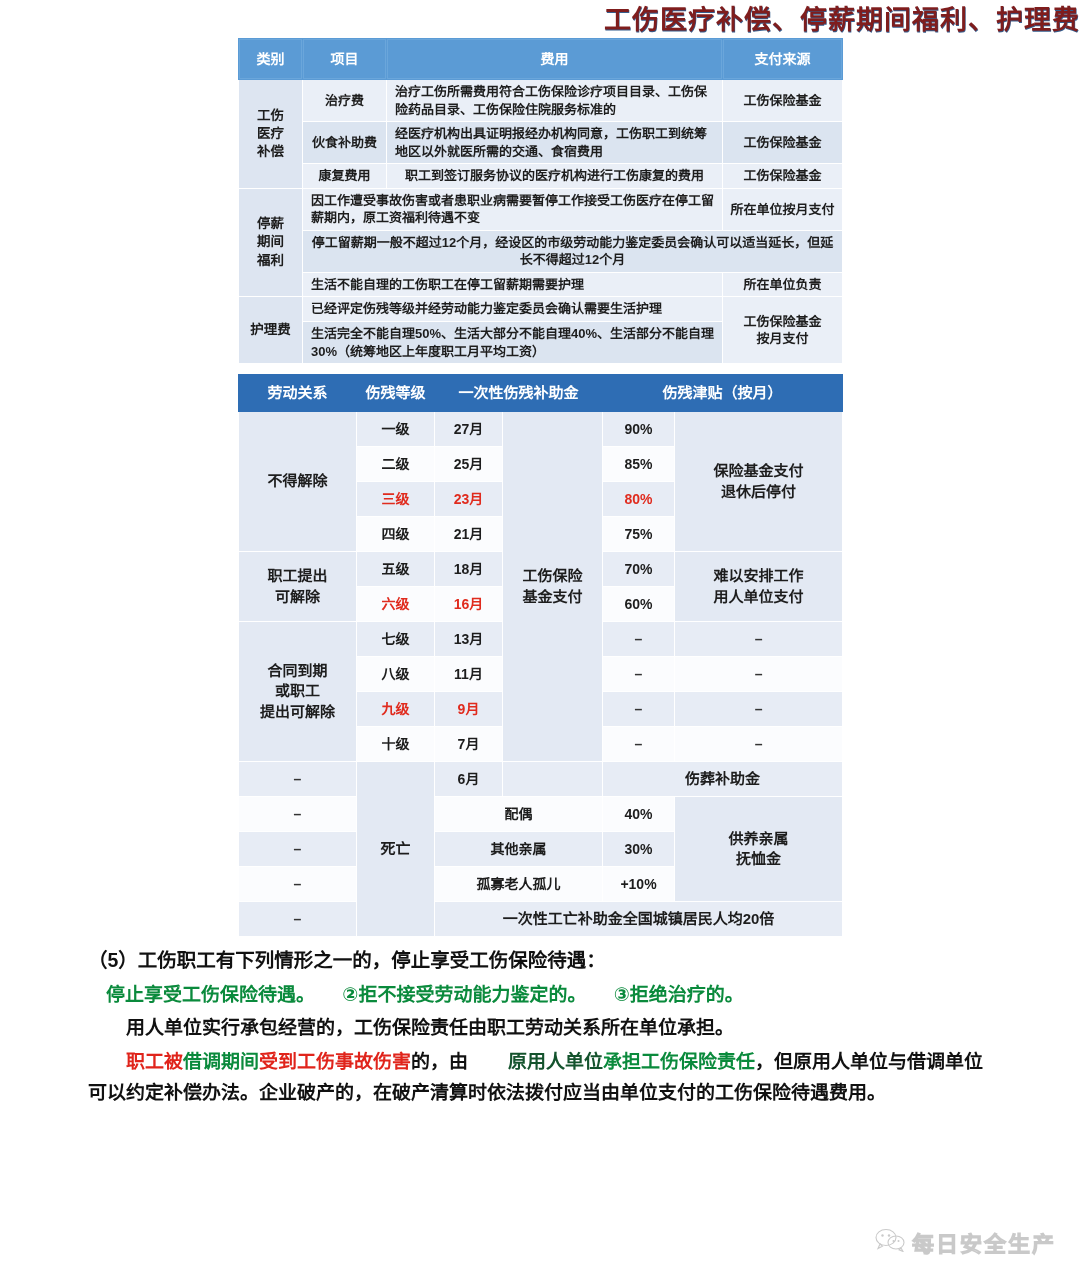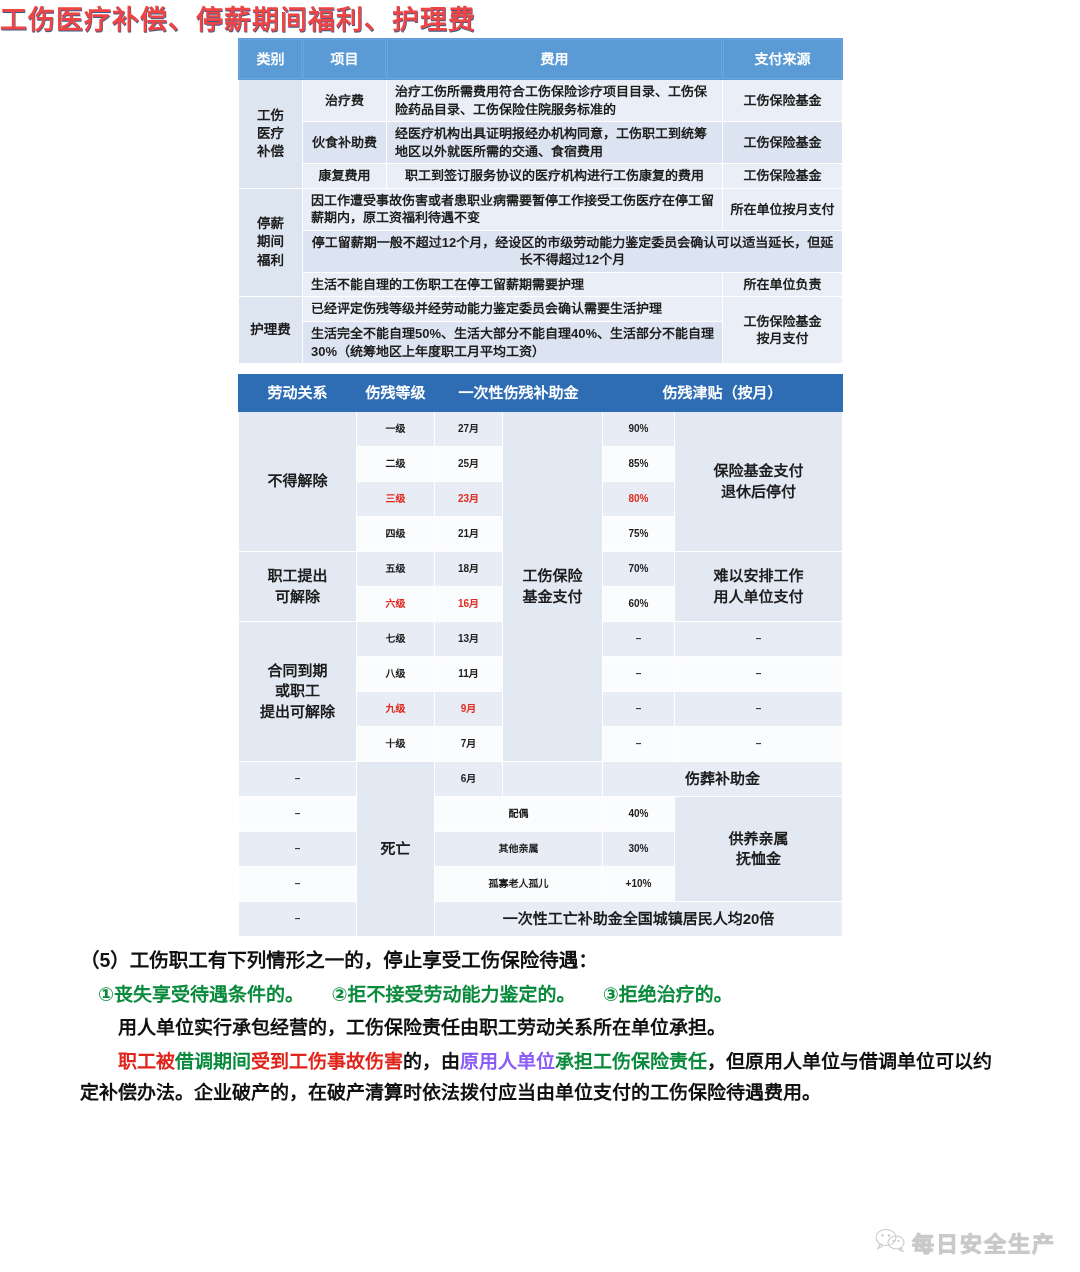--- a/index.html
+++ b/index.html
@@ -12,25 +12,25 @@
     height: 1272px;
     background: #ffffff;
     font-family: "Liberation Sans", "DejaVu Sans", sans-serif;
     color: #1a1a1a;
     position: relative;
     overflow: hidden;
   }
 
   
   #doc-title {
-    text-align: left;
+    text-align: right;
     font-size: 27px;
     font-weight: bold;
     letter-spacing: 1px;
-    color: #ef4444;
+    color: #7f1d1d;
     padding-top: 4px;
     height: 32px;
     line-height: 32px;
     text-shadow: 0.5px 0.5px 0 #355e8e;
   }
 
   
   .tbl-wrap {
     width: 604px;
     margin: 0 auto;
@@ -80,21 +80,21 @@
   #table-benefit th {
     background: #2e6db4;
     color: #ffffff;
     font-size: 15px;
     height: 30px;
     border: 1px solid #2e6db4;
   }
   #table-benefit td {
     background: #e7ecf5;
     height: 28px;
-    font-size: 10px;
+    font-size: 14px;
     border: 1px solid #ffffff;
   }
   #table-benefit td.white { background: #fbfcfe; }
   #table-benefit td.grp   { background: #e3e9f3; font-size: 14.5px; }
   #table-benefit td.big   { font-size: 15px; }
   #table-benefit td.red   { color: #e02b1e; }
   #table-benefit td.dash  { color: #333; letter-spacing: 0; }
 
   .c-rel   { width: 118px; }
   .c-level { width: 78px; }
@@ -105,26 +105,26 @@
 
   
   #body-text {
     width: 920px;
     margin: 8px auto 0 auto;
     font-size: 19px;
     line-height: 1.62;
     color: #111111;
     font-weight: bold;
   }
-  #body-text p { margin: 0 0 3px 0; }
+  #body-text p { margin: 0 0 3px 8px; }
   .p-indent { text-indent: 2em; }
   .heading-5 { font-size: 19.5px; font-weight: bold; }
   .green  { color: #0a8a3c; }
   .red    { color: #e0241b; }
-  .blue   { color: #8b5cf6; }
+  .blue   { color: #14532d; padding-left: 40px; }
   .exclusions { padding-left: 18px; }
   .exclusions span { margin-right: 22px; }
 
   
   #watermark {
     position: absolute;
     right: 24px;
     bottom: 14px;
     display: flex;
     align-items: center;
@@ -340,21 +340,21 @@
       </tr>
     </tbody>
   </table>
 </div>
 
 <div id="body-text">
 
   <p class="heading-5">（5）工伤职工有下列情形之一的，停止享受工伤保险待遇：</p>
 
   <p class="exclusions green">
-    <span>①丧失享受待遇条件的。</span>
+    <span>停止享受工伤保险待遇。</span>
     <span>②拒不接受劳动能力鉴定的。</span>
     <span>③拒绝治疗的。</span>
   </p>
 
 
   <p class="p-indent">用人单位实行承包经营的，工伤保险责任由职工劳动关系所在单位承担。</p>
 
   <p class="p-indent"><span class="red">职工被</span><span class="green">借调期间</span><span class="red">受到工伤事故伤害</span><span>的，由</span><span class="blue">原用人单位</span><span class="green">承担工伤保险责任</span><span>，但原用人单位与借调单位可以约定补偿办法。企业破产的，在破产清算时依法拨付应当由单位支付的工伤保险待遇费用。</span></p>
 
 </div>

